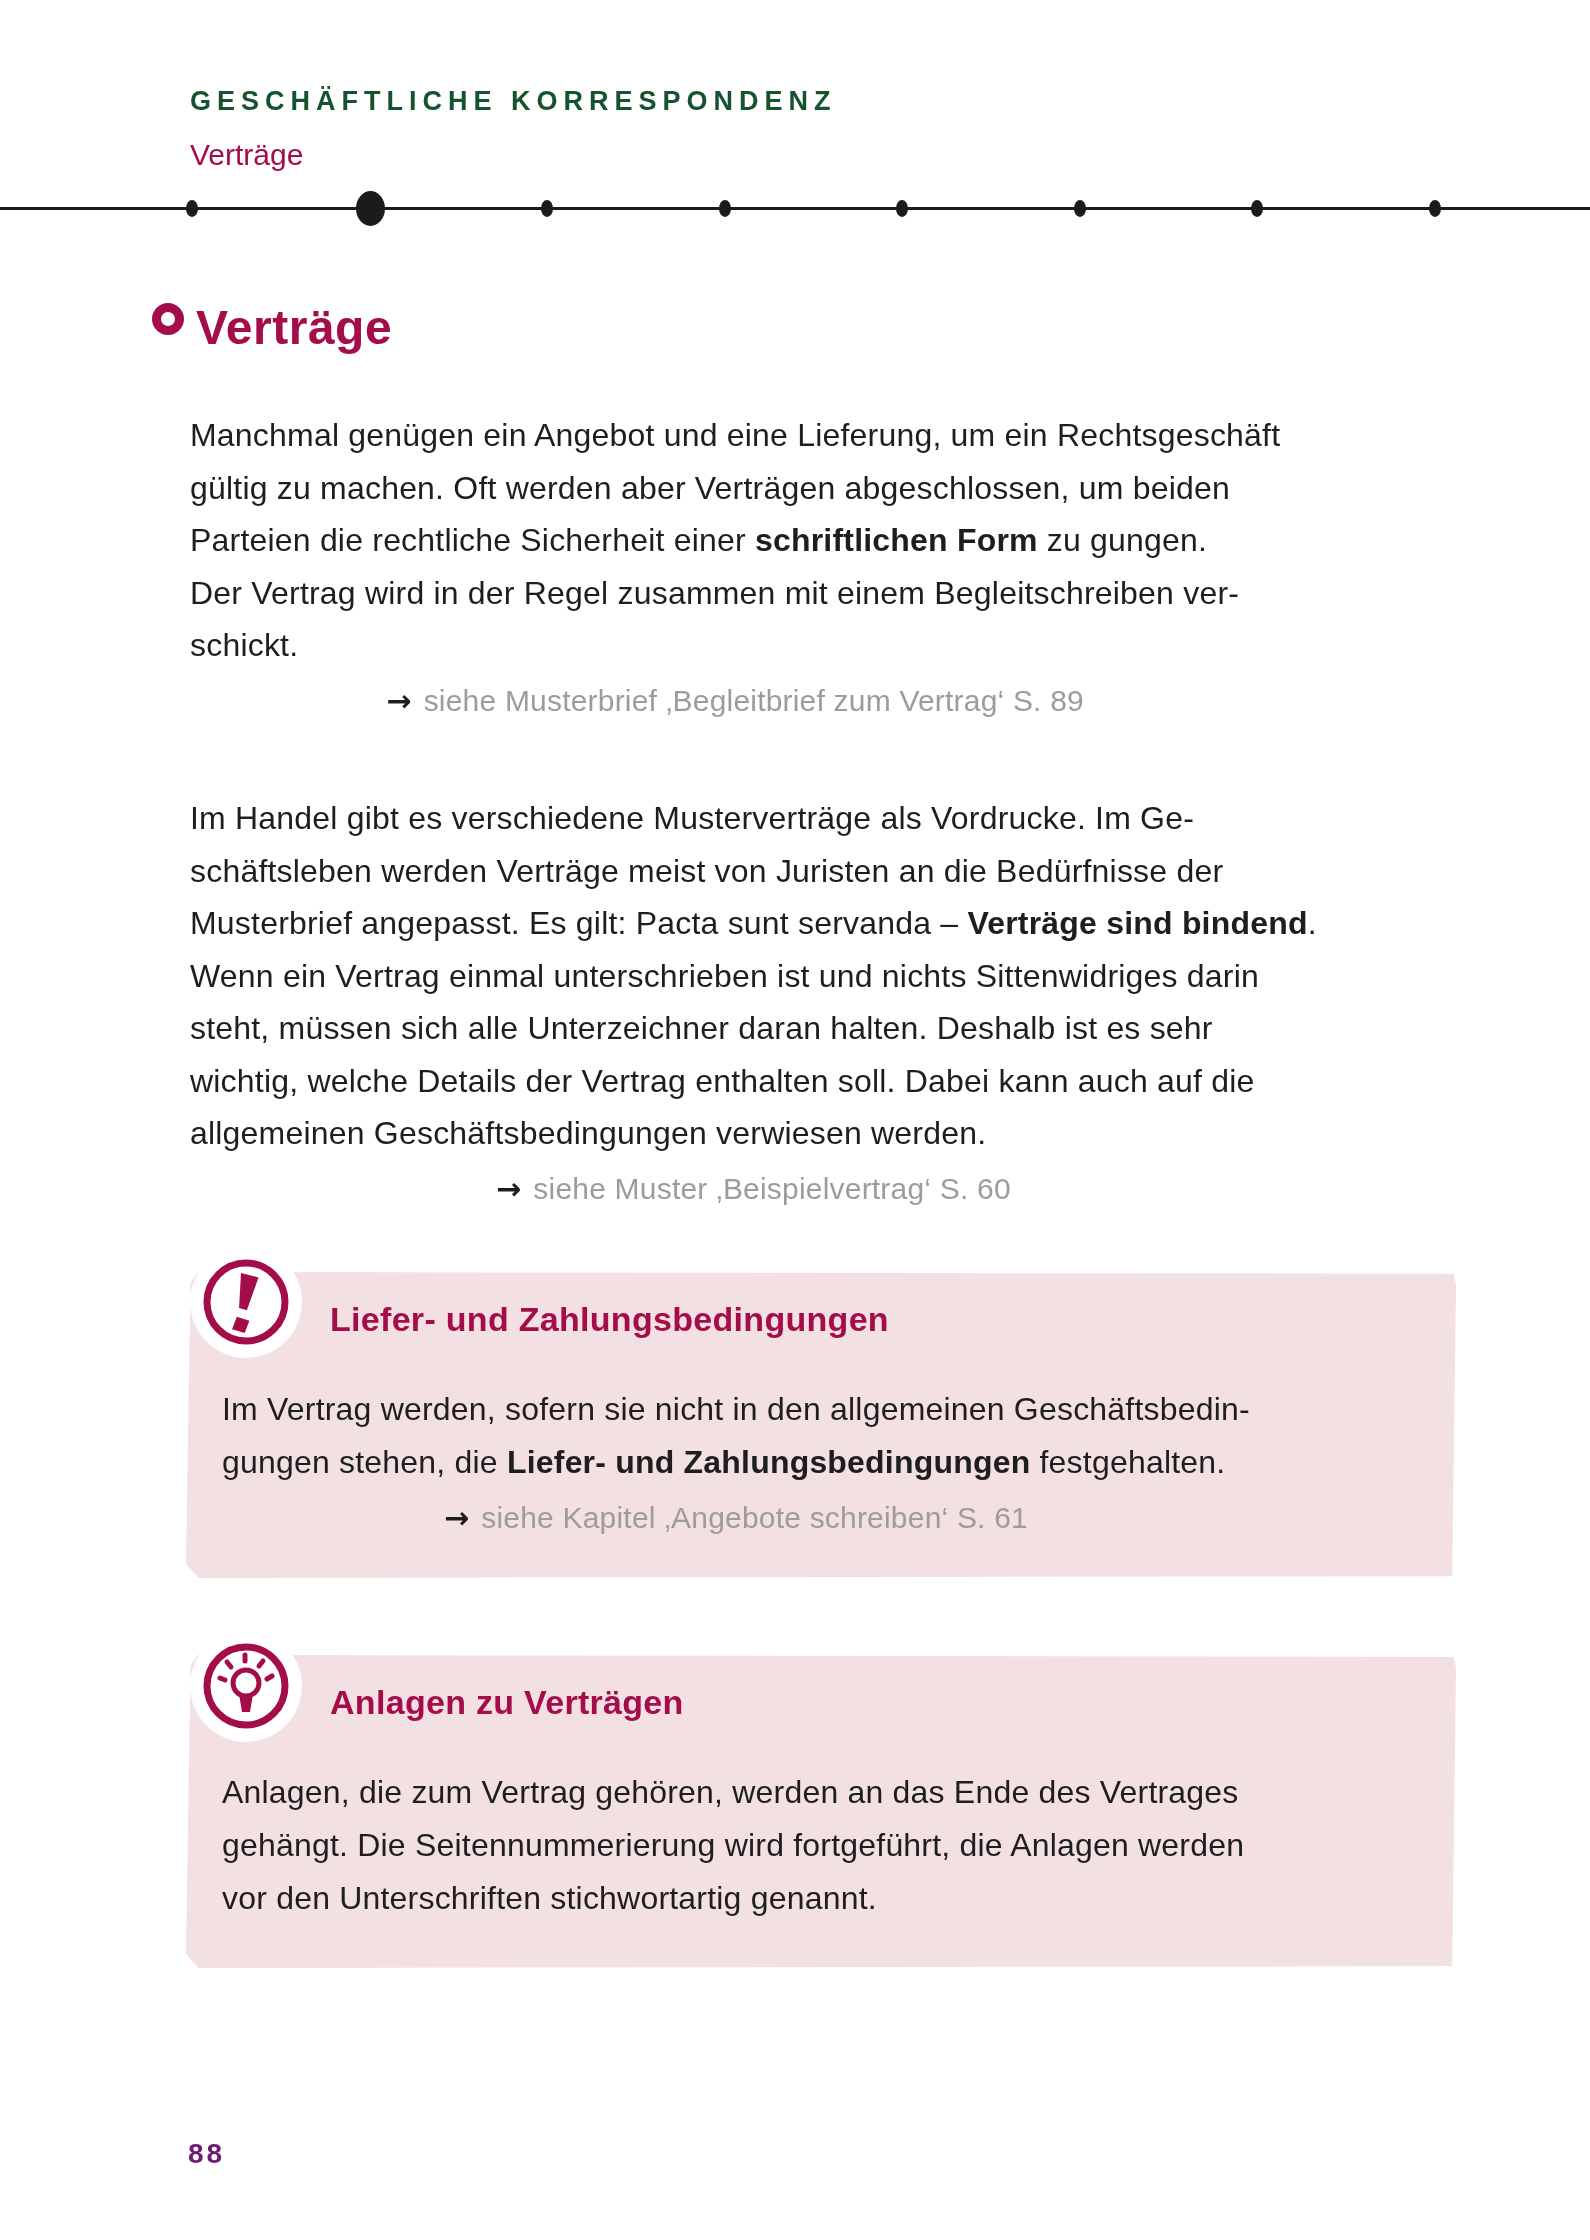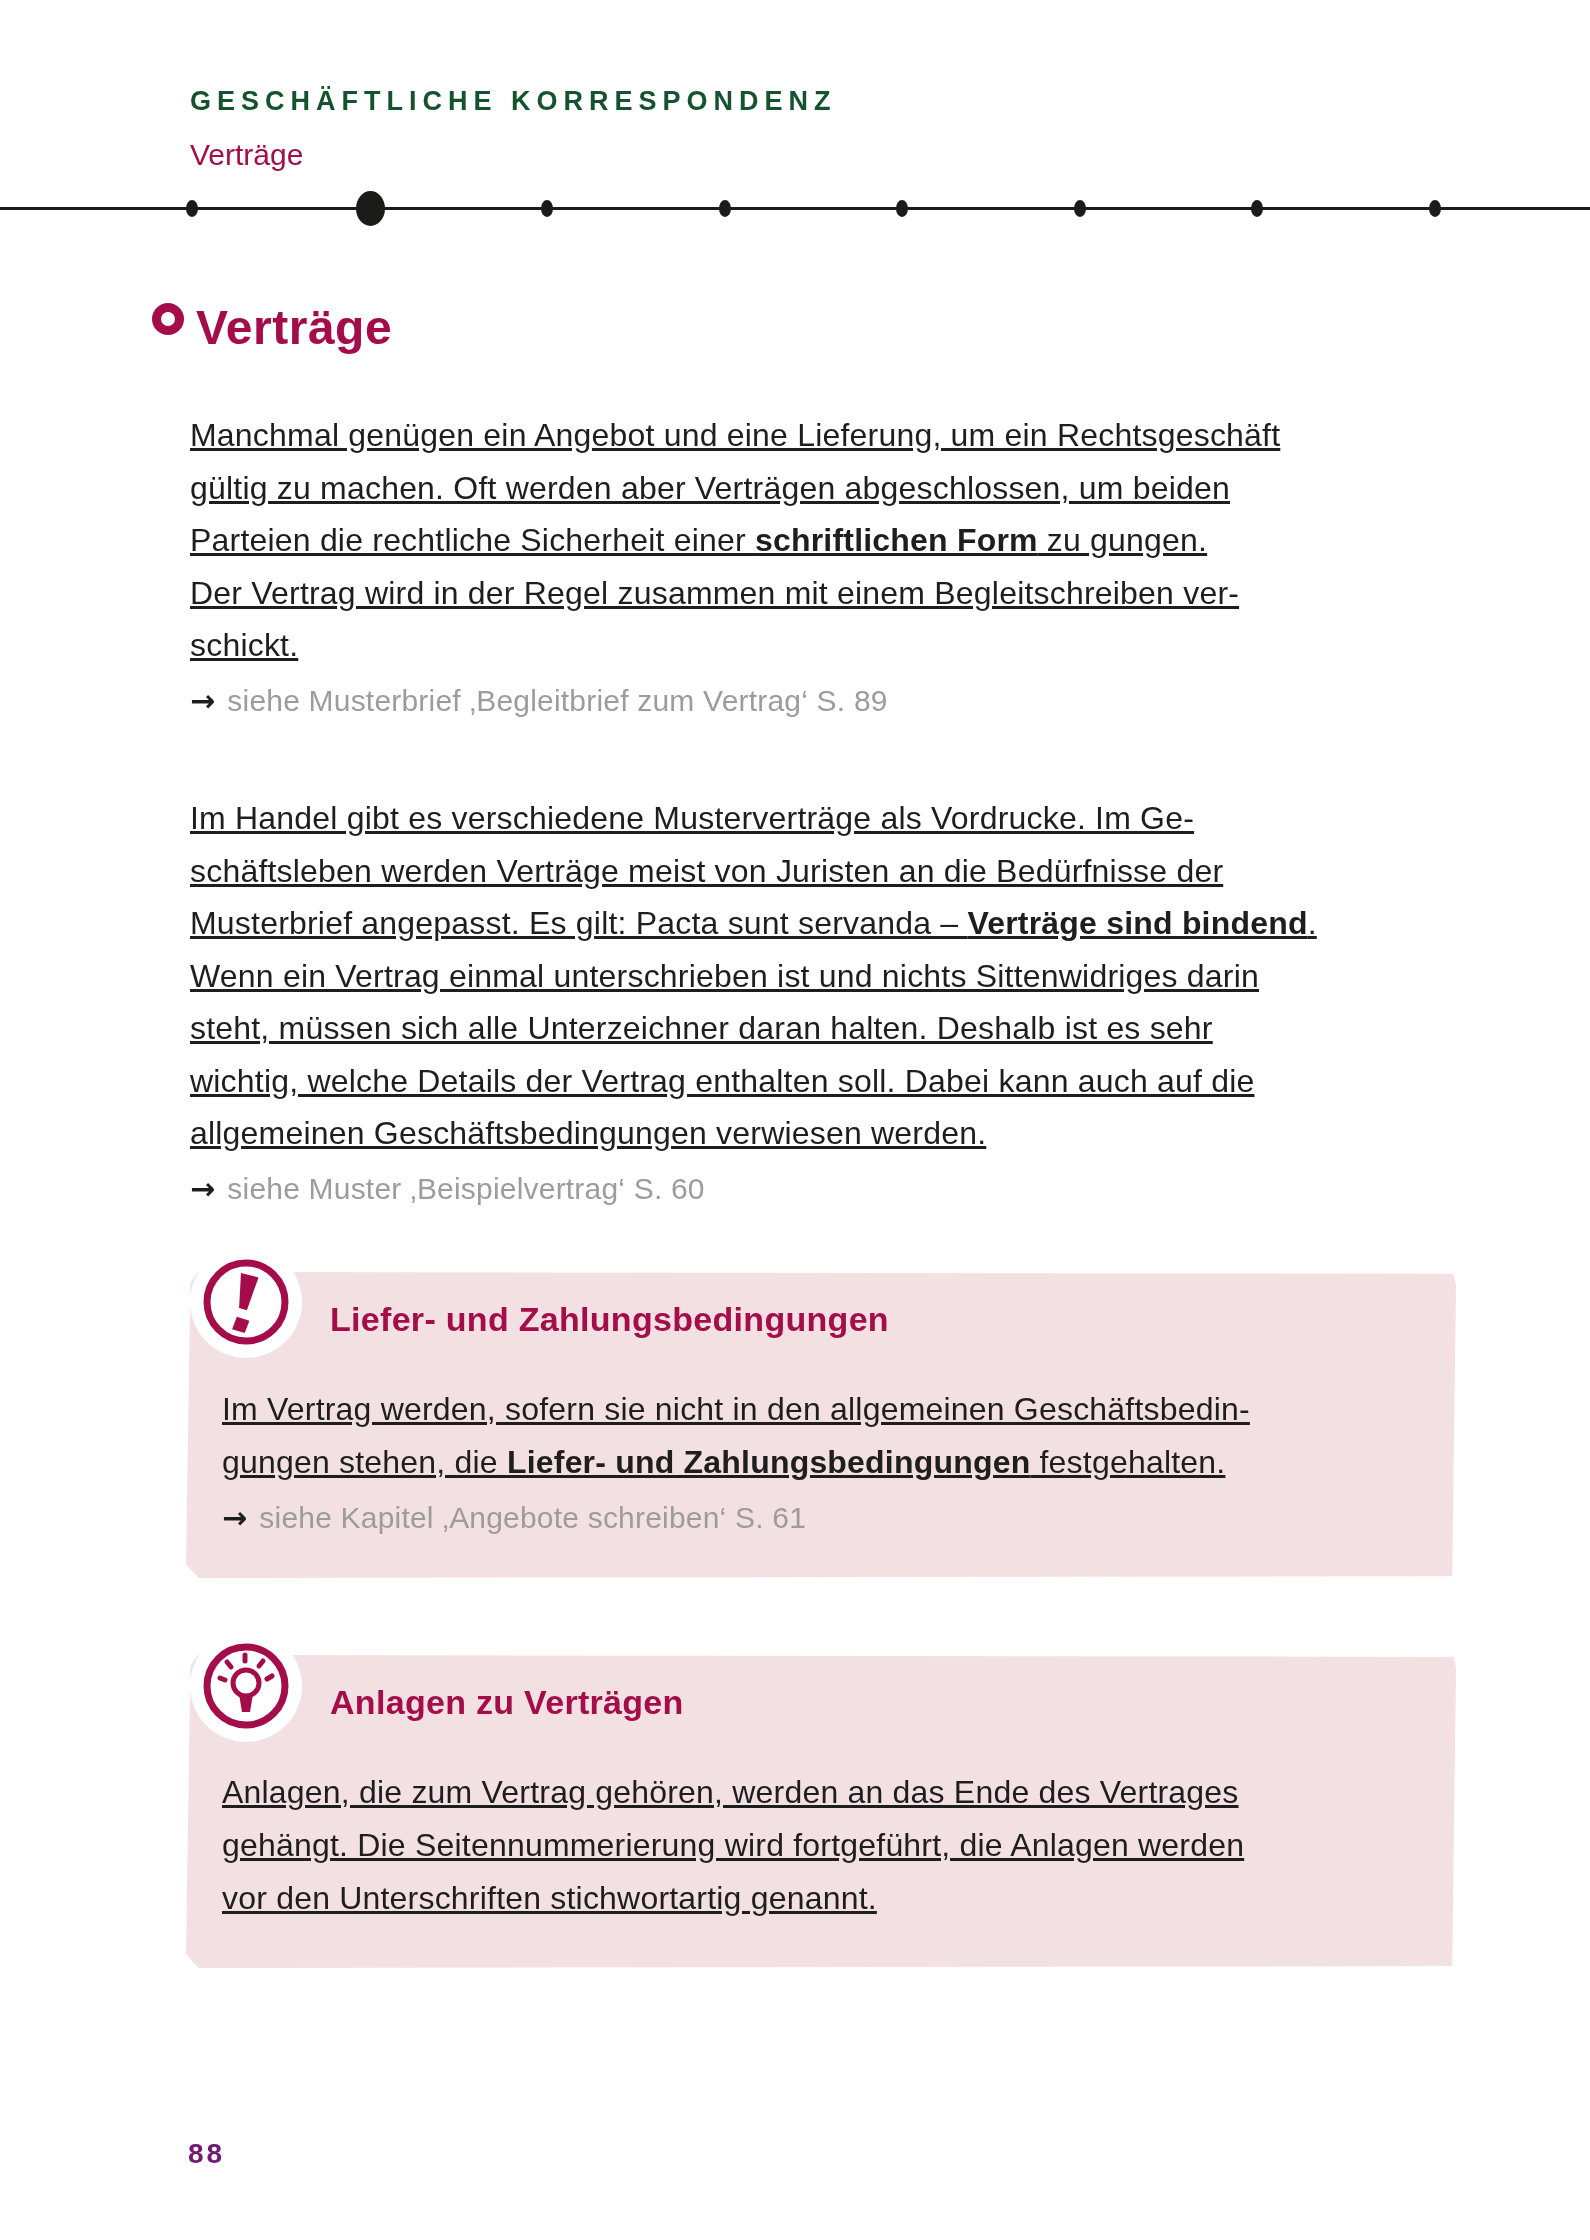--- a/index.html
+++ b/index.html
@@ -32,24 +32,24 @@
     border:9px solid var(--accent);border-radius:50%;
   }
   .h1{
     position:absolute;left:196px;top:300px;font-size:48px;font-weight:bold;
     color:var(--accent);letter-spacing:.5px;white-space:nowrap;
   }
 
   .para{position:absolute;left:190px;font-size:32px;line-height:52.5px;letter-spacing:.2px;color:var(--ink);}
   .para.p1{top:409px;}
   .para.p2{top:792px;}
-  .tline{white-space:nowrap;text-decoration:underline;}
+  .tline{white-space:nowrap;}
   .tline b{font-weight:bold;}
 
-  .xref{font-size:30px;line-height:40px;color:var(--gray);margin-top:9px;white-space:nowrap;}
+  .xref{font-size:30px;line-height:40px;color:var(--gray);margin-top:9px;white-space:nowrap;text-align:center;}
   .xref .arr{color:#1d1d1b;font-weight:bold;margin-right:12px;font-family:"DejaVu Sans",sans-serif;}
 
   .box{
     position:absolute;left:186px;width:1270px;background:var(--boxbg);
     clip-path:polygon(12px 0%,99.8% 0.6%,100% 4%,99.7% 99.4%,1% 100%,0% 95.5%,0.35% 3.5%);
   }
   .box.box1{top:1272px;height:306px;}
   .box.box2{top:1655px;height:313px;}
   .box-title{
     position:absolute;left:144px;top:28px;font-size:34px;font-weight:bold;

